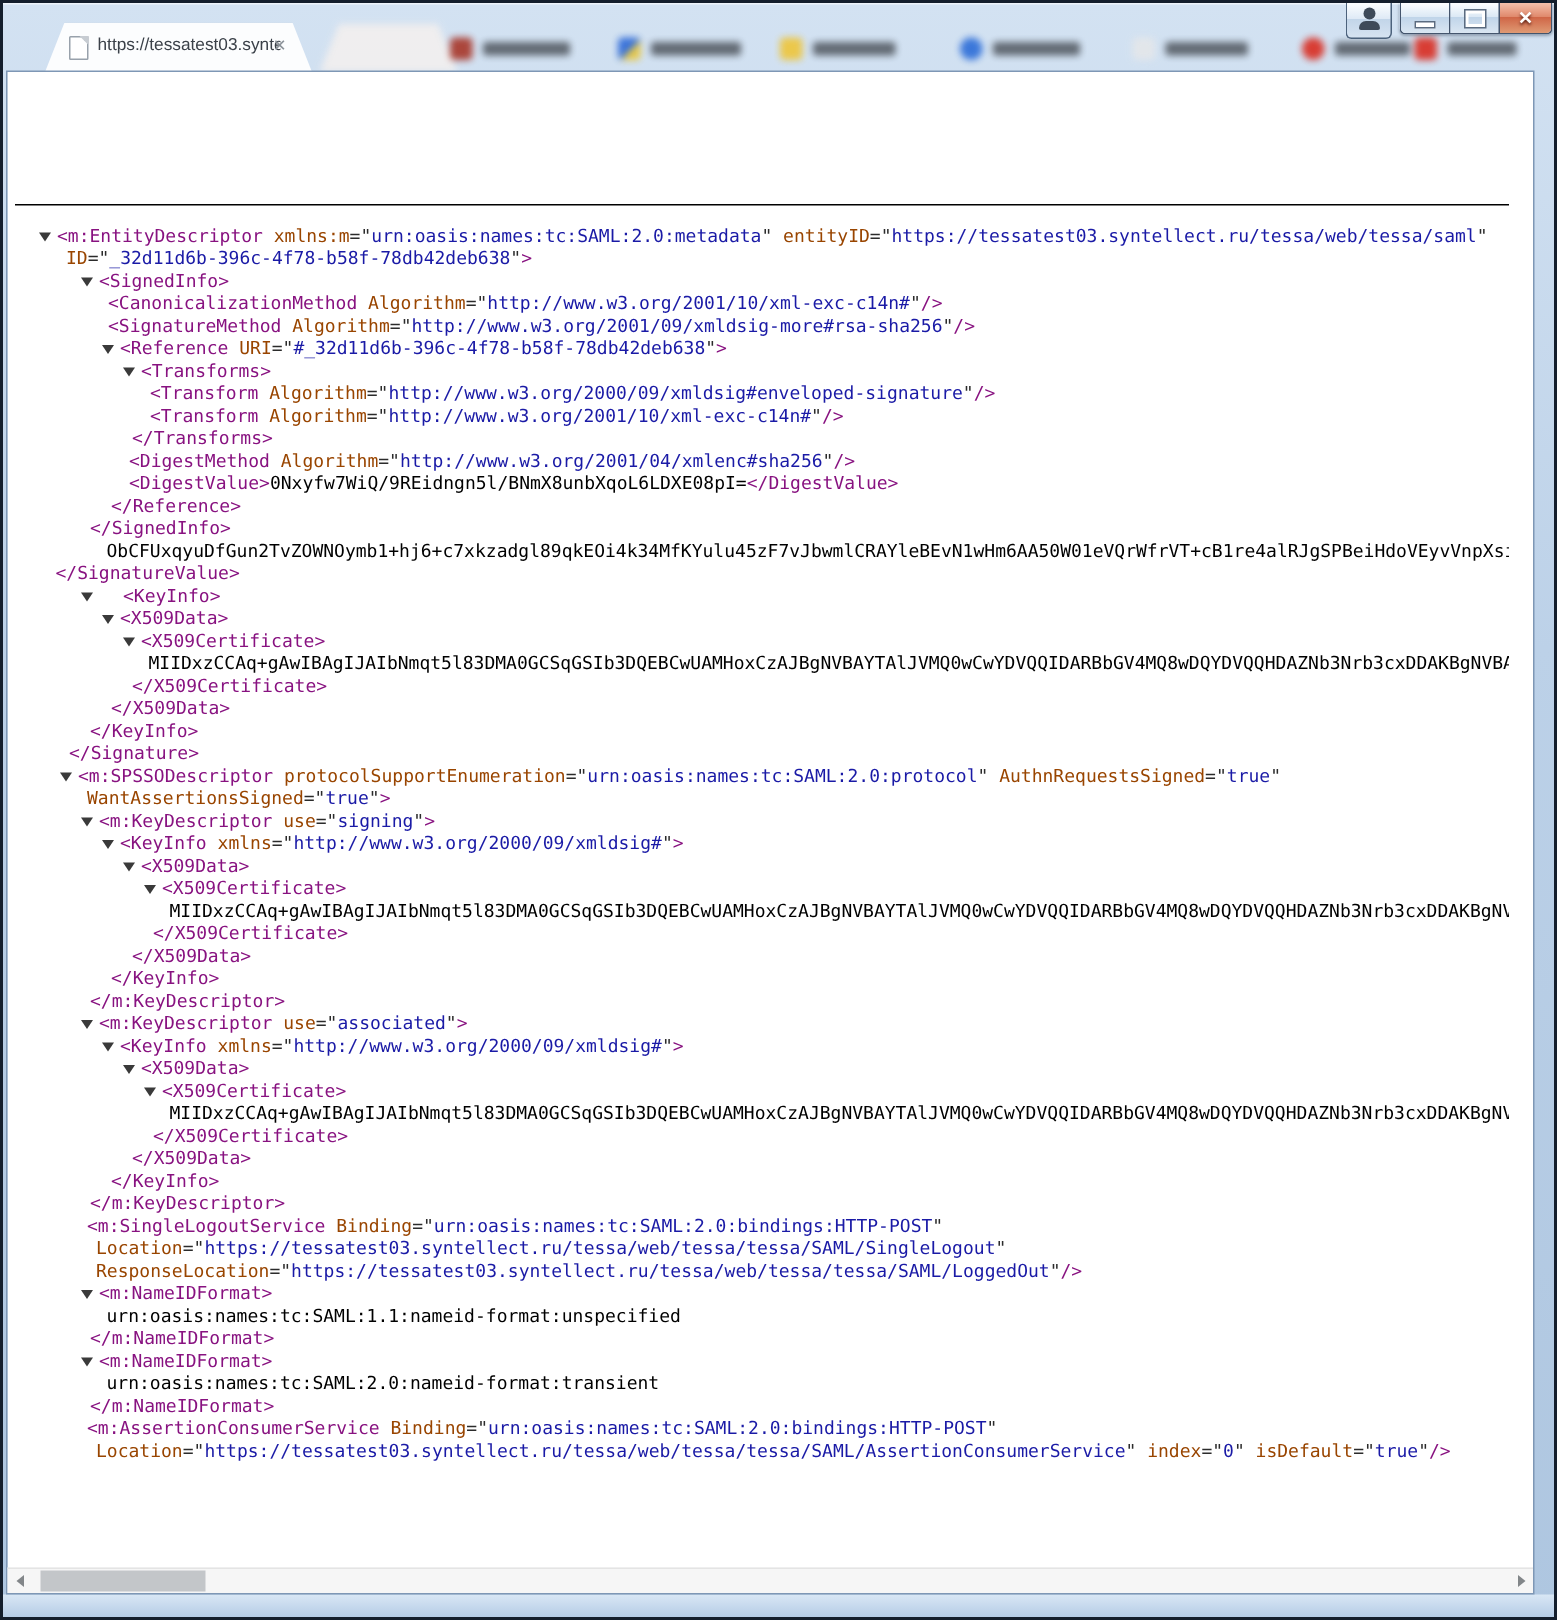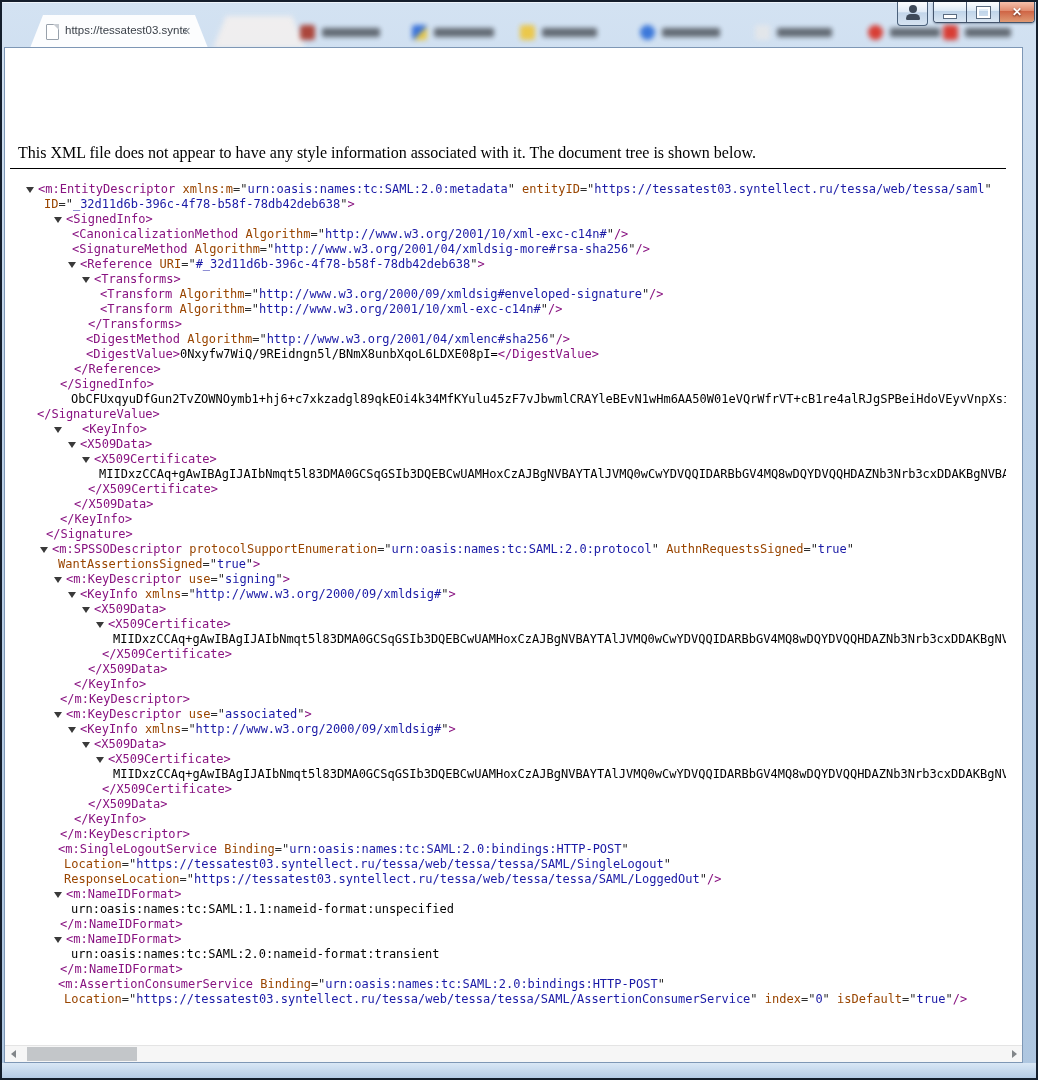--- a/index.html
+++ b/index.html
@@ -164,28 +164,27 @@
       <span class="secure">Надежный</span>
       <span class="sep"></span>
       <span class="url"><span class="host">https://tessatest03.syntellect.ru</span><span class="path">/tessa/web/tessa/SAML/Metadata</span></span>
       <span class="star">☆</span>
     </div>
     <div class="dots">⋮</div>
   </div>
 
   <div class="client">
     <div class="page">
-      <div class="msg">This XML file does not appear to have any style information associated with it. The document tree is shown below.</div>
       <div class="rule"></div>
       <div class="tree">
           <div class="xline"><span class="arrow" style="left: 16px;"></span><span class="seg" style="margin-left: 28px;"><span class="c-t">&lt;m:EntityDescriptor </span><span class="c-a">xmlns:m</span><span class="c-q">="</span><span class="c-v">urn:oasis:names:tc:SAML:2.0:metadata</span><span class="c-q">" </span><span class="c-a">entityID</span><span class="c-q">="</span><span class="c-v">https://tessatest03.syntellect.ru/tessa/web/tessa/saml</span><span class="c-q">"</span></span></div>
           <div class="xline"><span class="seg" style="margin-left: 34px;"><span class="c-a">ID</span><span class="c-q">="</span><span class="c-v">_32d11d6b-396c-4f78-b58f-78db42deb638</span><span class="c-q">"</span><span class="c-t">&gt;</span></span></div>
           <div class="xline"><span class="arrow" style="left: 44px;"></span><span class="seg" style="margin-left: 56px; text-align: right;"><span class="c-t">&lt;SignedInfo&gt;</span></span></div>
           <div class="xline"><span class="seg" style="margin-left: 62px;"><span class="c-t">&lt;CanonicalizationMethod </span><span class="c-a">Algorithm</span><span class="c-q">="</span><span class="c-v">http://www.w3.org/2001/10/xml-exc-c14n#</span><span class="c-q">"</span><span class="c-t">/&gt;</span></span></div>
-          <div class="xline"><span class="seg" style="margin-left: 62px;"><span class="c-t">&lt;SignatureMethod </span><span class="c-a">Algorithm</span><span class="c-q">="</span><span class="c-v">http://www.w3.org/2001/04/xmldsig-more#rsa-sha256</span><span class="c-q">"</span><span class="c-t">/&gt;</span></span></div>
+          <div class="xline"><span class="seg" style="margin-left: 62px;"><span class="c-t">&lt;SignatureMethod </span><span class="c-a">Algorithm</span><span class="c-q">="</span><span class="c-v">http://www.w3.org/2001/09/xmldsig-more#rsa-sha256</span><span class="c-q">"</span><span class="c-t">/&gt;</span></span></div>
           <div class="xline"><span class="arrow" style="left: 58px;"></span><span class="seg" style="margin-left: 70px;"><span class="c-t">&lt;Reference </span><span class="c-a">URI</span><span class="c-q">="</span><span class="c-v">#_32d11d6b-396c-4f78-b58f-78db42deb638</span><span class="c-q">"</span><span class="c-t">&gt;</span></span></div>
           <div class="xline"><span class="arrow" style="left: 72px;"></span><span class="seg" style="margin-left: 84px;"><span class="c-t">&lt;Transforms&gt;</span></span></div>
           <div class="xline"><span class="seg" style="margin-left: 90px;"><span class="c-t">&lt;Transform </span><span class="c-a">Algorithm</span><span class="c-q">="</span><span class="c-v">http://www.w3.org/2000/09/xmldsig#enveloped-signature</span><span class="c-q">"</span><span class="c-t">/&gt;</span></span></div>
           <div class="xline"><span class="seg" style="margin-left: 90px;"><span class="c-t">&lt;Transform </span><span class="c-a">Algorithm</span><span class="c-q">="</span><span class="c-v">http://www.w3.org/2001/10/xml-exc-c14n#</span><span class="c-q">"</span><span class="c-t">/&gt;</span></span></div>
           <div class="xline"><span class="seg" style="margin-left: 78px;"><span class="c-t">&lt;/Transforms&gt;</span></span></div>
           <div class="xline"><span class="seg" style="margin-left: 76px; text-align: center;"><span class="c-t">&lt;DigestMethod </span><span class="c-a">Algorithm</span><span class="c-q">="</span><span class="c-v">http://www.w3.org/2001/04/xmlenc#sha256</span><span class="c-q">"</span><span class="c-t">/&gt;</span></span></div>
           <div class="xline"><span class="seg" style="margin-left: 76px;"><span class="c-t">&lt;DigestValue&gt;</span><span class="c-p">0Nxyfw7WiQ/9REidngn5l/BNmX8unbXqoL6LDXE08pI=</span><span class="c-t">&lt;/DigestValue&gt;</span></span></div>
           <div class="xline"><span class="seg" style="margin-left: 64px;"><span class="c-t">&lt;/Reference&gt;</span></span></div>
           <div class="xline"><span class="seg" style="margin-left: 50px;"><span class="c-t">&lt;/SignedInfo&gt;</span></span></div>
           <div class="xline"><span class="seg" style="margin-left: 61px;"><span class="c-p">ObCFUxqyuDfGun2TvZOWNOymb1+hj6+c7xkzadgl89qkEOi4k34MfKYulu45zF7vJbwmlCRAYleBEvN1wHm6AA50W01eVQrWfrVT+cB1re4alRJgSPBeiHdoVEyvVnpXsiTgSKs3</span></span></div>

